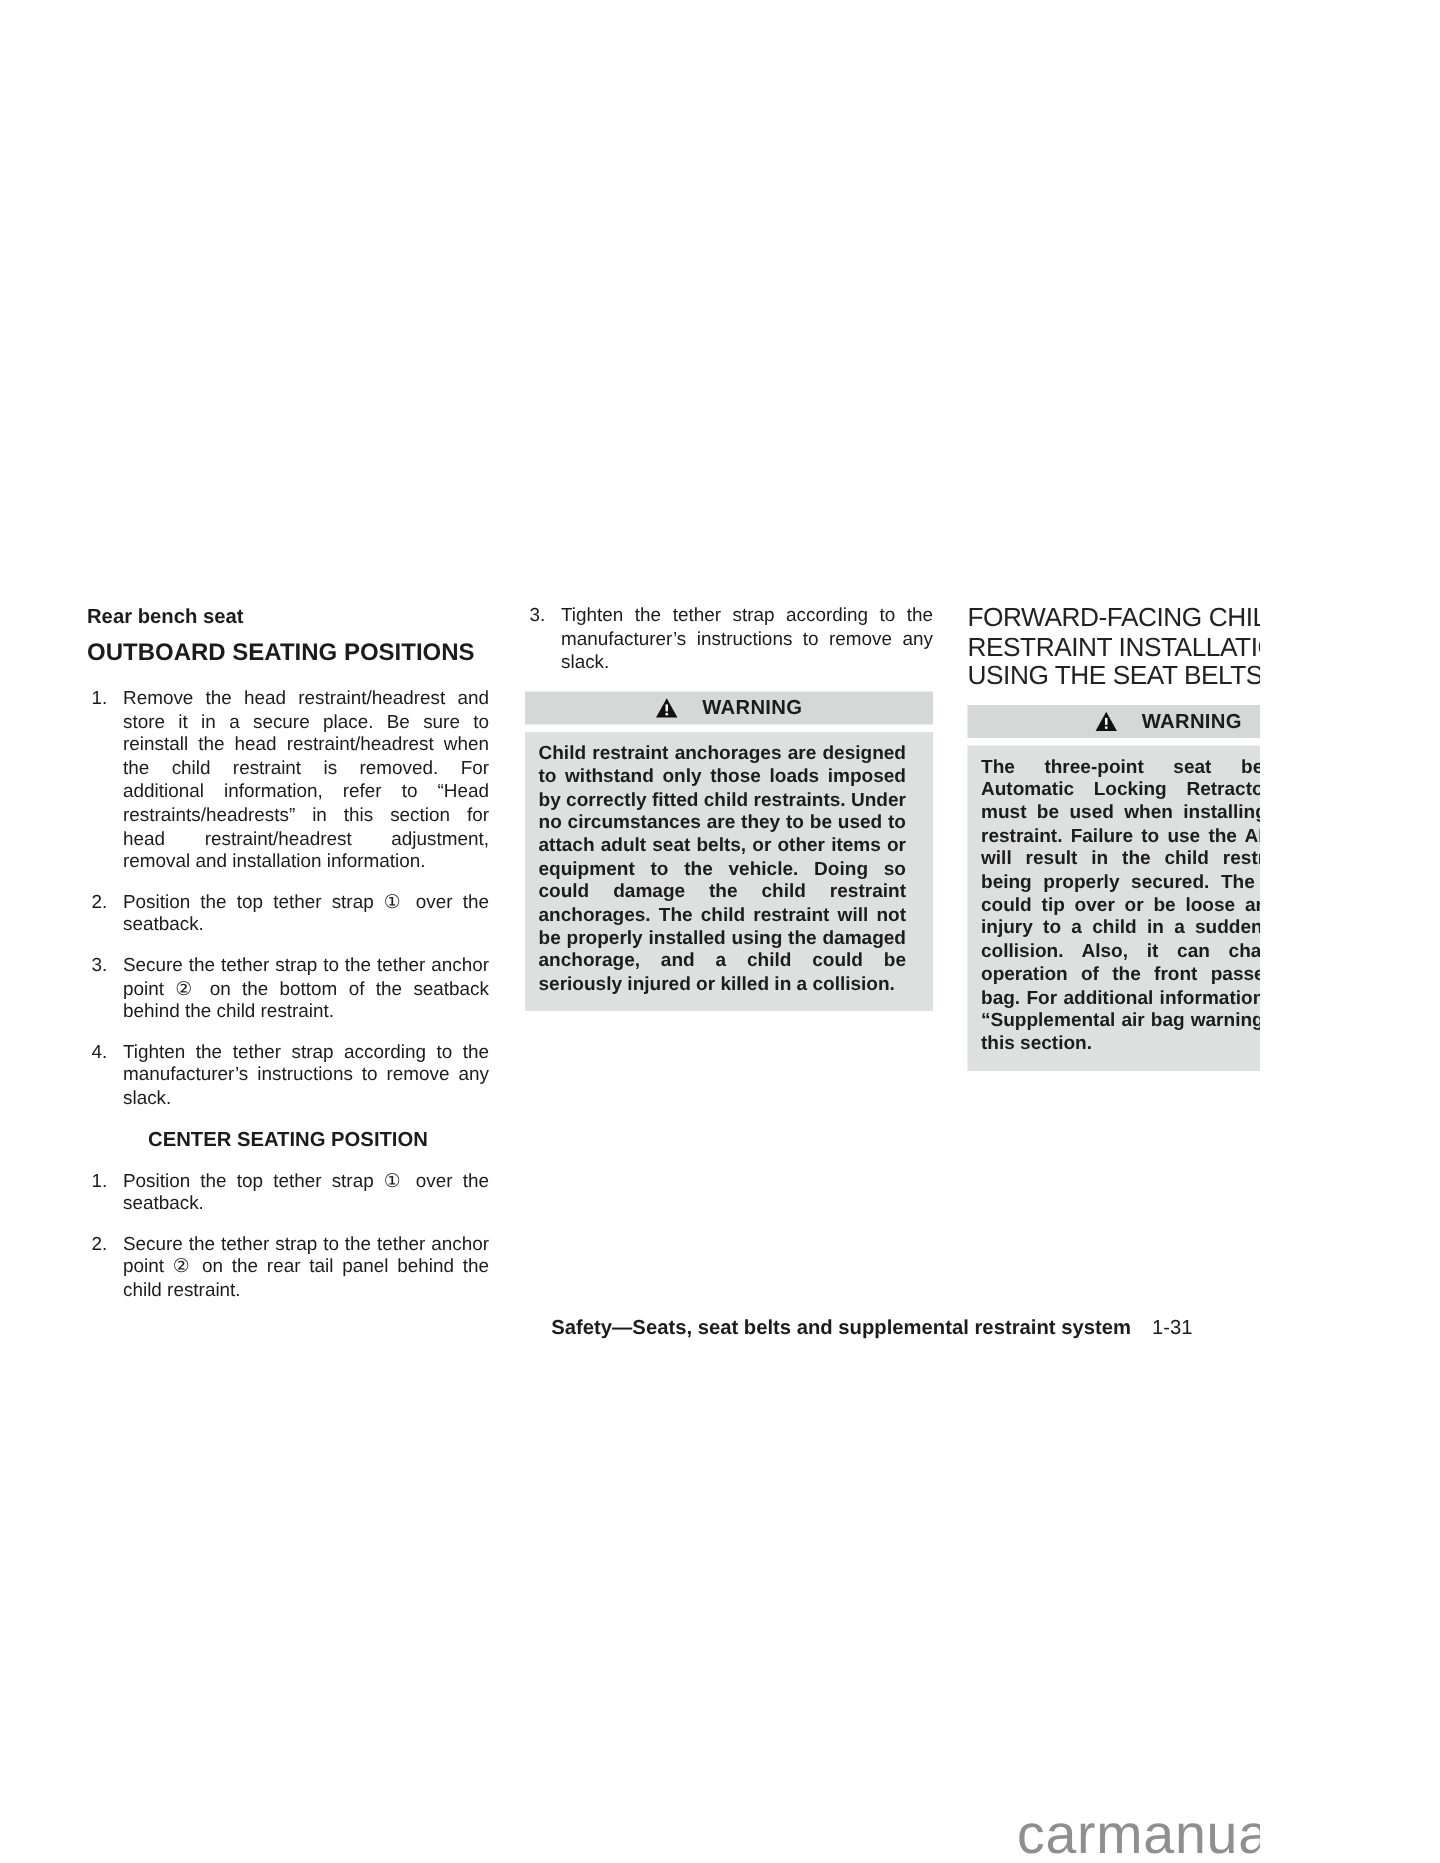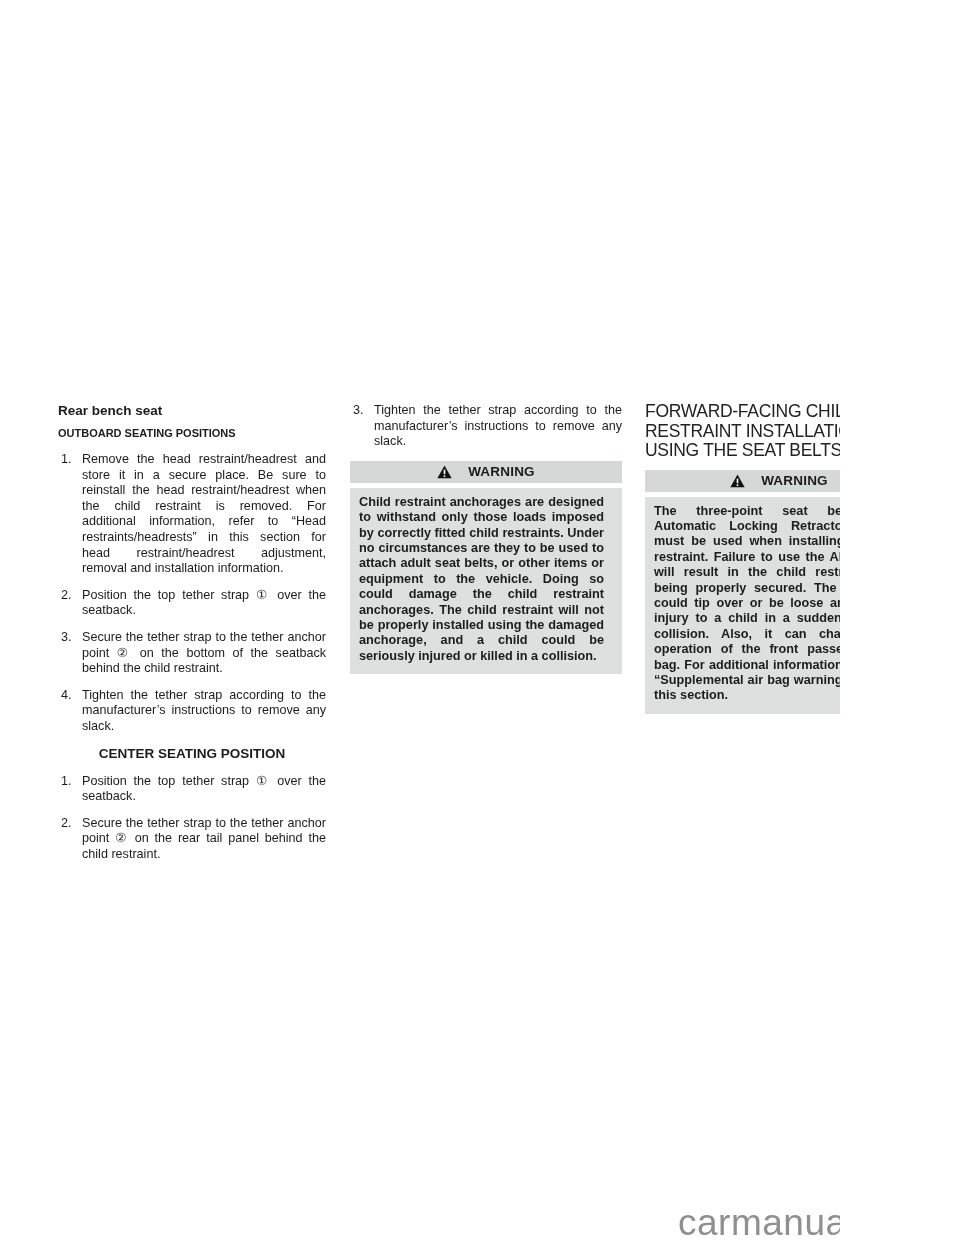--- a/index.html
+++ b/index.html
@@ -11,21 +11,21 @@
     font-family:"Liberation Sans", sans-serif;
     color:#1c1c1c;
     overflow:hidden;
   }
   .col { position:absolute; top:403px; }
   .col-left  { left:58px;  width:268px; }
   .col-mid   { left:350px; width:272px; }
   .col-right { left:645px; width:268px; top:402px; }
 
   .h-sub  { font-size:13.5px; font-weight:bold; margin-bottom:9px; }
-  .h-caps { font-size:11px; font-weight:bold; margin-bottom:13px; }
+  .h-caps { font-size:16px; font-weight:bold; margin-bottom:13px; }
   .h-caps2{ font-size:13.5px; font-weight:bold; margin:4px 0 13px 0;text-align:center; }
 
   .step { position:relative; padding-left:24px; margin-bottom:11px;
           font-size:12.6px; line-height:15.6px; text-align:justify; }
   .step .num { position:absolute; left:3px; }
 
   .lead-bold { font-weight:bold; font-size:13px; line-height:15.6px;
                text-align:justify; margin:13px 0 12px 0; }
 
   .section-title { font-size:17.5px; line-height:19.5px; font-weight:400;
@@ -119,16 +119,19 @@
             <rect x="10.7" y="7.2" width="2.6" height="7.4" fill="#fff"></rect>
             <circle cx="12" cy="17.6" r="1.5" fill="#fff"></circle>
           </svg>
         </span>
         <span>WARNING</span>
       </div>
       <div class="warnbody">The three-point seat belt with Automatic Locking Retractor (ALR) must be used when installing a child restraint. Failure to use the ALR mode will result in the child restraint not being properly secured. The restraint could tip over or be loose and cause injury to a child in a sudden stop or collision. Also, it can change the operation of the front passenger air bag. For additional information, refer to “Supplemental air bag warning light” in this section.</div>
     </div>
   </div>
 
+  <div class="footer">
+    <span class="footer-title">Safety—Seats, seat belts and supplemental restraint system</span><span class="footer-page">1-31</span>
+  </div>
 
   <div class="watermark">carmanualsonline.info</div>
 
 </div>
 
 </body></html>

